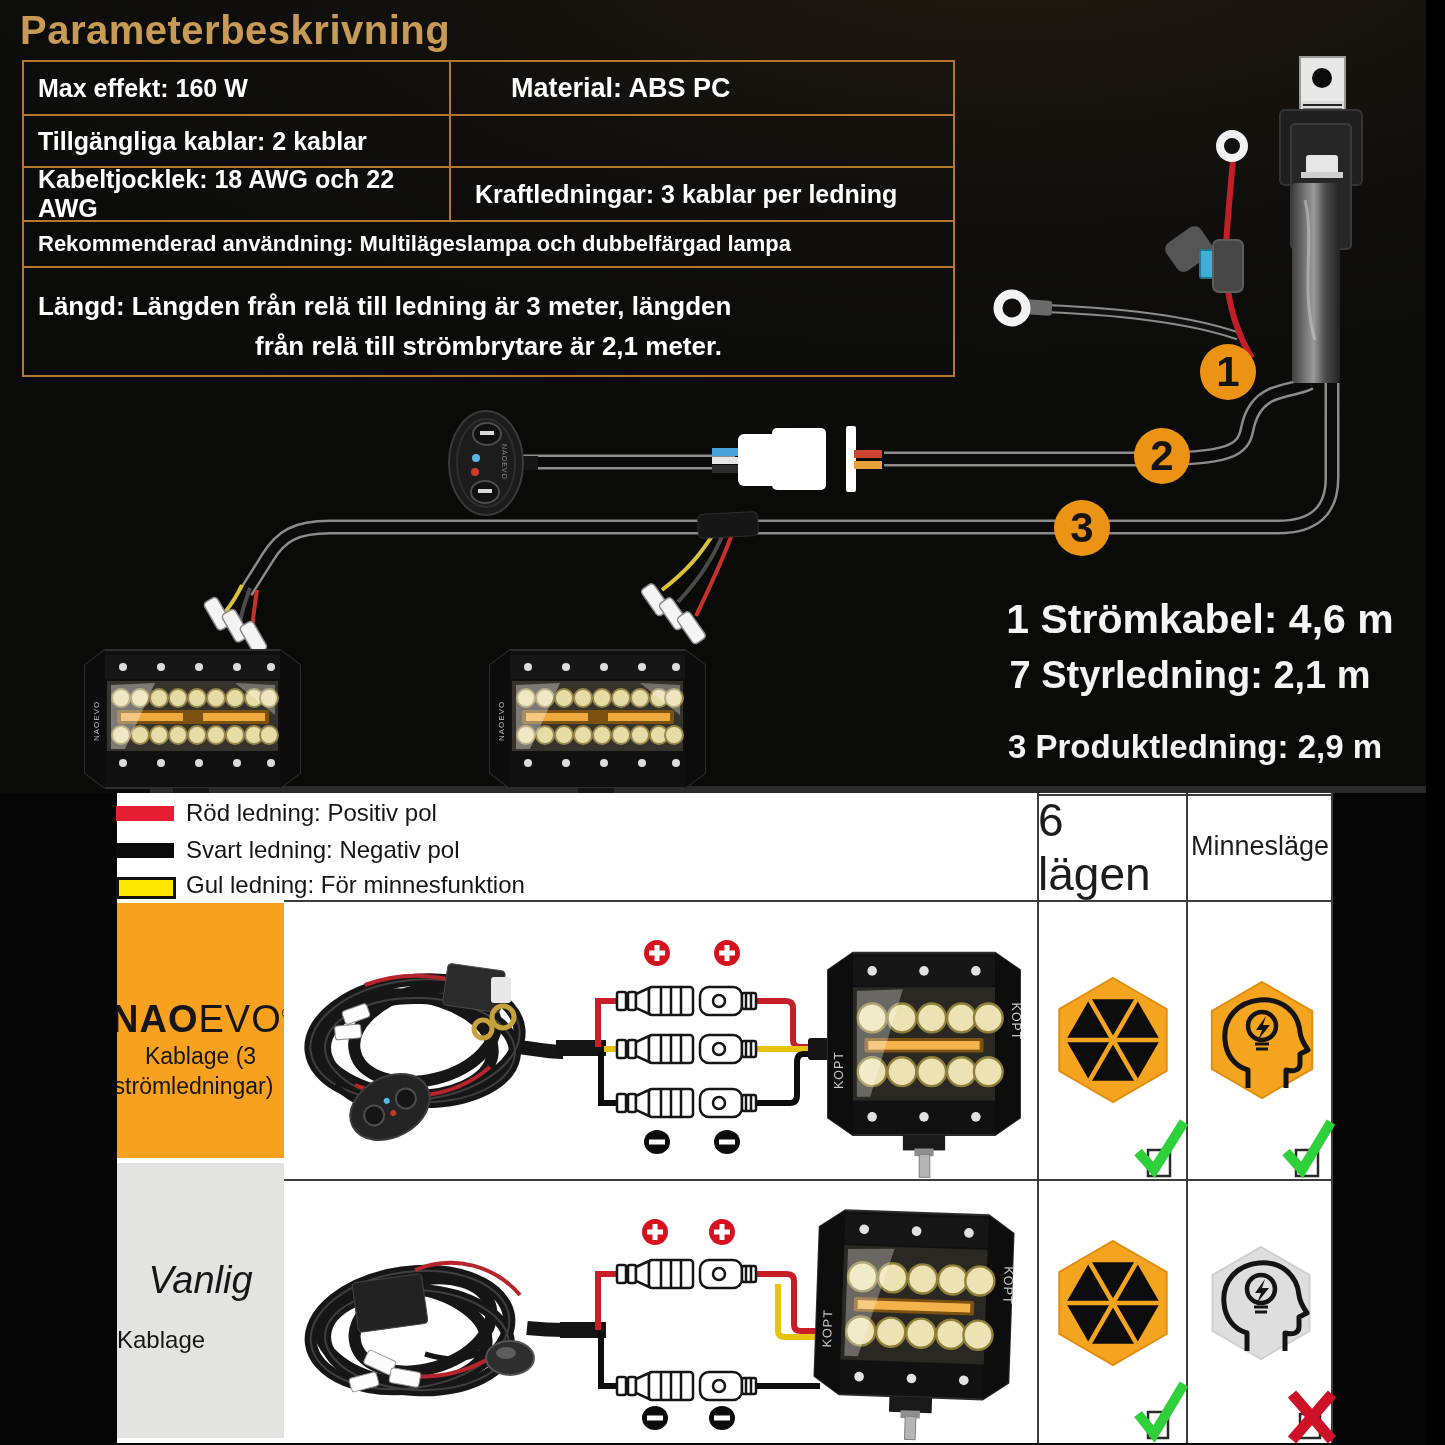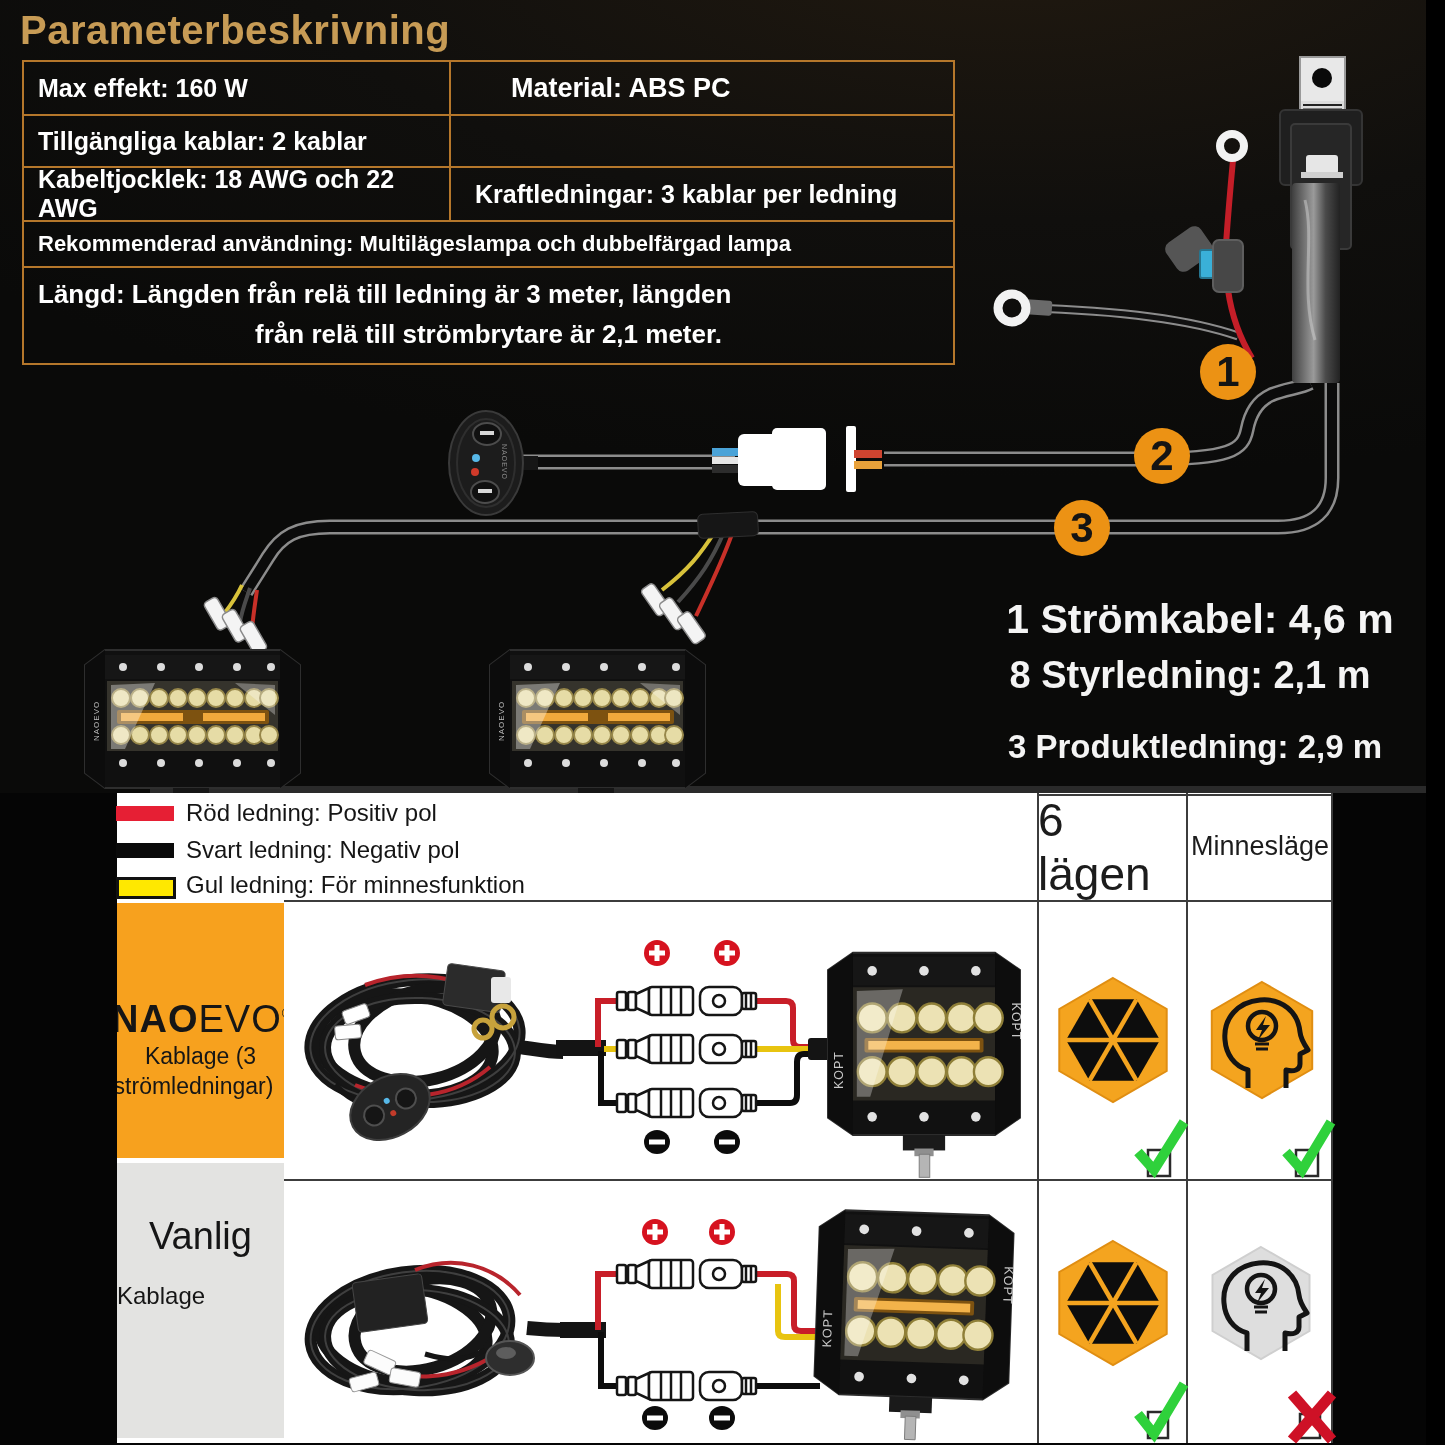--- a/index.html
+++ b/index.html
@@ -12,21 +12,21 @@
     color:#C79B55;letter-spacing:.5px;}
   .ptable{position:absolute;left:22px;top:60px;width:929px;border:2px solid #B5772B;
     color:#fff;font-weight:700;}
   .trow{display:flex;border-top:2px solid #B5772B;align-items:stretch;}
   .trow:first-child{border-top:none;gap:36px;}
   .cell{display:flex;align-items:center;padding-left:14px;font-size:25px;}
   .cl{width:411px;border-right:2px solid #B5772B;}
   .cr{flex:1;font-size:27px;padding-left:24px;}
   .h52{height:52px;} .h50{height:50px;} .h44{height:44px;}
   .cell.small{font-size:22px;}
-  .lrow{display:block;height:89px;border-top:2px solid #B5772B;padding-top:6px;}
+  .lrow{display:block;height:89px;border-top:2px solid #B5772B;padding-top:18px;}
   .lline{font-size:26px;padding-left:14px;line-height:40px;}
   .lline.centered{text-align:center;padding-left:0;}
   .callout{position:absolute;width:56px;height:56px;border-radius:50%;background:#EC9214;
     color:#141414;display:flex;align-items:center;justify-content:center;
     font-size:42px;font-weight:700;}
   .len-label{position:absolute;width:460px;text-align:center;color:#f4f4f4;font-weight:700;}
   #len1{left:970px;top:596px;font-size:41px;}
   #len2{left:960px;top:654px;font-size:38px;}
   #len3{left:965px;top:728px;font-size:33px;}
   
@@ -42,21 +42,21 @@
   #head-modes{left:1038px;width:149px;font-size:46px;font-weight:400;}
   #head-memory{left:1187px;width:146px;font-size:27px;font-weight:400;}
   .row-label{position:absolute;left:117px;width:167px;overflow:hidden;color:#161616;}
   #label-naoevo{top:903px;height:255px;background:#F7A11E;text-align:center;}
   #label-vanlig{top:1163px;height:275px;background:#E3E3E1;text-align:center;}
   .brand-line{margin-top:95px;font-size:38px;letter-spacing:1px;white-space:nowrap;margin-left:-6px;}
   .brand-bold{font-weight:700;}
   .brand-light{font-weight:300;}
   .brand-reg{font-size:13px;vertical-align:super;}
   .brand-sub{font-size:23px;line-height:30px;white-space:nowrap;}
-  .vanlig-name{margin-top:52px;font-size:38px;}
+  .vanlig-name{margin-top:96px;font-size:38px;font-style:italic;}
   .vanlig-sub{font-size:24px;text-align:left;margin-top:24px;}
   svg{position:absolute;left:0;top:0;}
   .nofit{pointer-events:none;}
 </style>
 </head>
 <body>
 
 <div id="app">
 
   <div class="top-section">
@@ -237,21 +237,21 @@
 
       <use href="#lightbar7" x="85" y="645"></use>
       <use href="#lightbar7" x="490" y="645"></use>
     </svg>
 
     <div class="callout" style="left:1200px;top:344px">1</div>
     <div class="callout" style="left:1134px;top:428px">2</div>
     <div class="callout" style="left:1054px;top:500px">3</div>
 
     <div class="len-label" id="len1">1 Strömkabel: 4,6 m</div>
-    <div class="len-label" id="len2">8 Styrledning: 2,1 m</div>
+    <div class="len-label" id="len2">7 Styrledning: 2,1 m</div>
     <div class="len-label" id="len3">3 Produktledning: 2,9 m</div>
   </div>
 
   <div class="bottom-panel"></div>
 
   <div class="legend-swatch" id="sw-red"></div>
   <div class="legend-swatch" id="sw-black"></div>
   <div class="legend-swatch" id="sw-yellow"></div>
   <div class="legend-label" id="lg1">Röd ledning: Positiv pol</div>
   <div class="legend-label" id="lg2">Svart ledning: Negativ pol</div>

